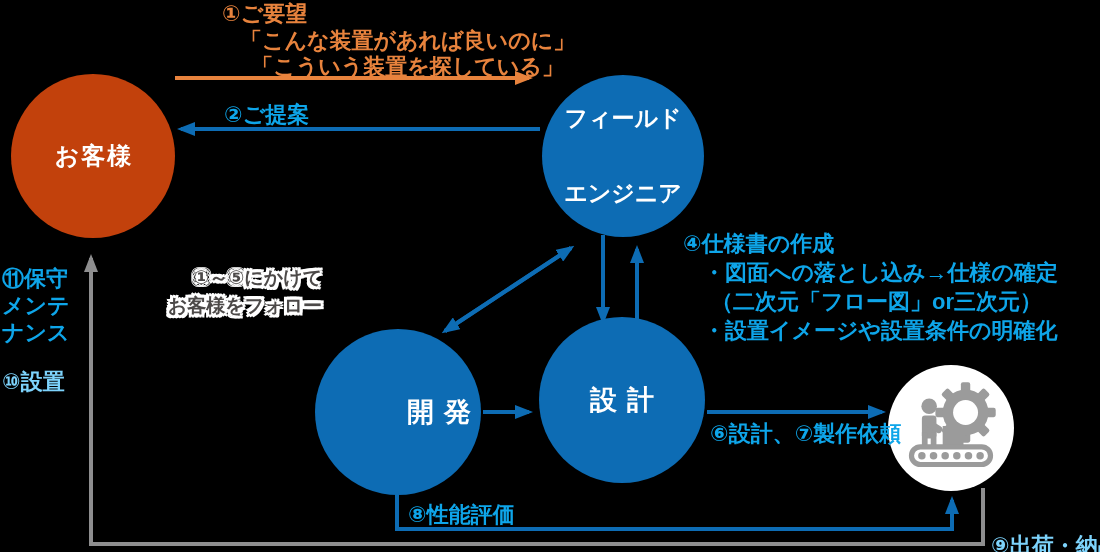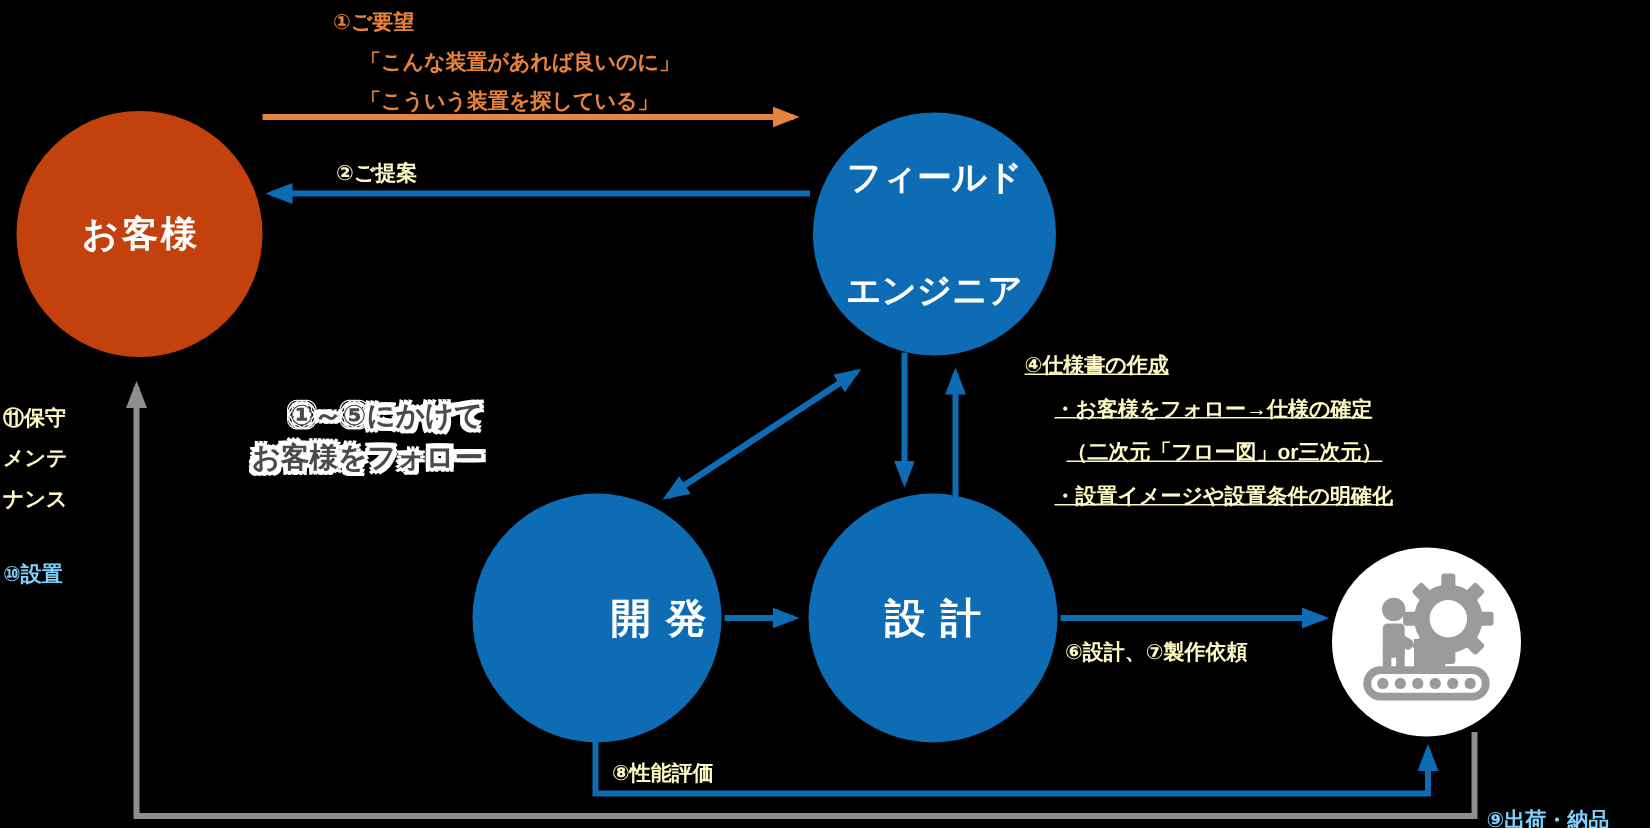--- a/index.html
+++ b/index.html
@@ -10,40 +10,40 @@
   }
   .arrow-layer { position:absolute; left:0; top:0; width:1100px; height:552px; }
   .circle {
     position:absolute; border-radius:50%;
     display:flex; flex-direction:column; align-items:center; justify-content:center;
     color:#fff; text-align:center;
   }
   .node-customer  { left:11px;  top:74px;  width:164px; height:164px; background:#c2410c; font-size:24px; letter-spacing:2px;  padding-left:2px;  box-sizing:border-box; }
   .node-fe        { left:542px; top:75px;  width:162px; height:162px; background:#0d6cb4; font-size:23px; line-height:47px;gap:28px; }
   .node-dev       { left:315px; top:329px; width:166px; height:166px; background:#0d6cb4; font-size:27px; letter-spacing:10px; padding-left:10px; box-sizing:border-box;align-items:flex-end; }
-  .node-design    { left:539px; top:329px; width:166px; height:166px; background:#0d6cb4; font-size:27px; letter-spacing:10px; padding-left:10px; box-sizing:border-box;align-items:center; }
+  .node-design    { left:539px; top:317px; width:166px; height:166px; background:#0d6cb4; font-size:27px; letter-spacing:10px; padding-left:10px; box-sizing:border-box;align-items:center; }
   .node-factory   { left:888px; top:365px; width:126px; height:126px; background:#ffffff; }
   .node-factory svg { width:104px; height:104px; }
 
-  .note { position:absolute; white-space:nowrap; font-size:14px; line-height:28px; }
+  .note { position:absolute; white-space:nowrap; font-size:22px; line-height:28px; }
   .c-orange { color:#e8833d; }
-  .c-blue   { color:#fef9c3; }
+  .c-blue   { color:#0ea5e9; }
   .c-gray   { color:#7dd3fc; }
   .c-dark   { color:#4c4948; }
   .outline-white {
     text-shadow:
       -3px -3px 0 #fff, 3px -3px 0 #fff, -3px 3px 0 #fff, 3px 3px 0 #fff,
       -3px 0 0 #fff, 3px 0 0 #fff, 0 -3px 0 #fff, 0 3px 0 #fff,
       -2px -2px 0 #fff, 2px -2px 0 #fff, -2px 2px 0 #fff, 2px 2px 0 #fff;
   }
   .centered { text-align:right; transform:translateX(-50%); font-size:19px; }
   .note-request { left:222px; top:1px; line-height:26.5px; }
-  .note-request .q { margin-left:18px; }
+  .note-request .q { margin-left:18px;text-align:center; }
   .note-proposal { left:224px; top:101px; }
-  .note-spec { left:683px; top:229px; line-height:29px;text-decoration:underline; }
+  .note-spec { left:683px; top:229px; line-height:29px; }
   .note-spec .item { margin-left:20px; }
   .note-spec .sub  { margin-left:28px; }
   .note-align  { left:549px; top:264px; line-height:28px; }
   .note-follow { left:245px; top:264px; line-height:28px; }
   .note-order { left:710px; top:420px; }
   .note-eval  { left:408px; top:501px; }
   .note-ship  { left:991px; top:532px; }
   .note-install { left:2px; top:368px; }
   .note-maint { left:2px; top:265px; line-height:27px; }
   .note-maint .indent { }
@@ -152,21 +152,21 @@
   <div class="note note-proposal c-blue">②ご提案</div>
 
   <div class="note note-follow centered c-dark outline-white">
     <div>①～⑤にかけて</div>
     <div>お客様をフォロー</div>
   </div>
 
 
   <div class="note note-spec c-blue">
     <div>④仕様書の作成</div>
-    <div class="item">・お客様をフォロー→仕様の確定</div>
+    <div class="item">・図面への落とし込み→仕様の確定</div>
     <div class="sub">（二次元「フロー図」or三次元）</div>
     <div class="item">・設置イメージや設置条件の明確化</div>
   </div>
 
   <div class="note note-order c-blue">⑥設計、⑦製作依頼</div>
 
   <div class="note note-eval c-blue">⑧性能評価</div>
 
   <div class="note note-ship c-gray">⑨出荷・納品</div>
 

